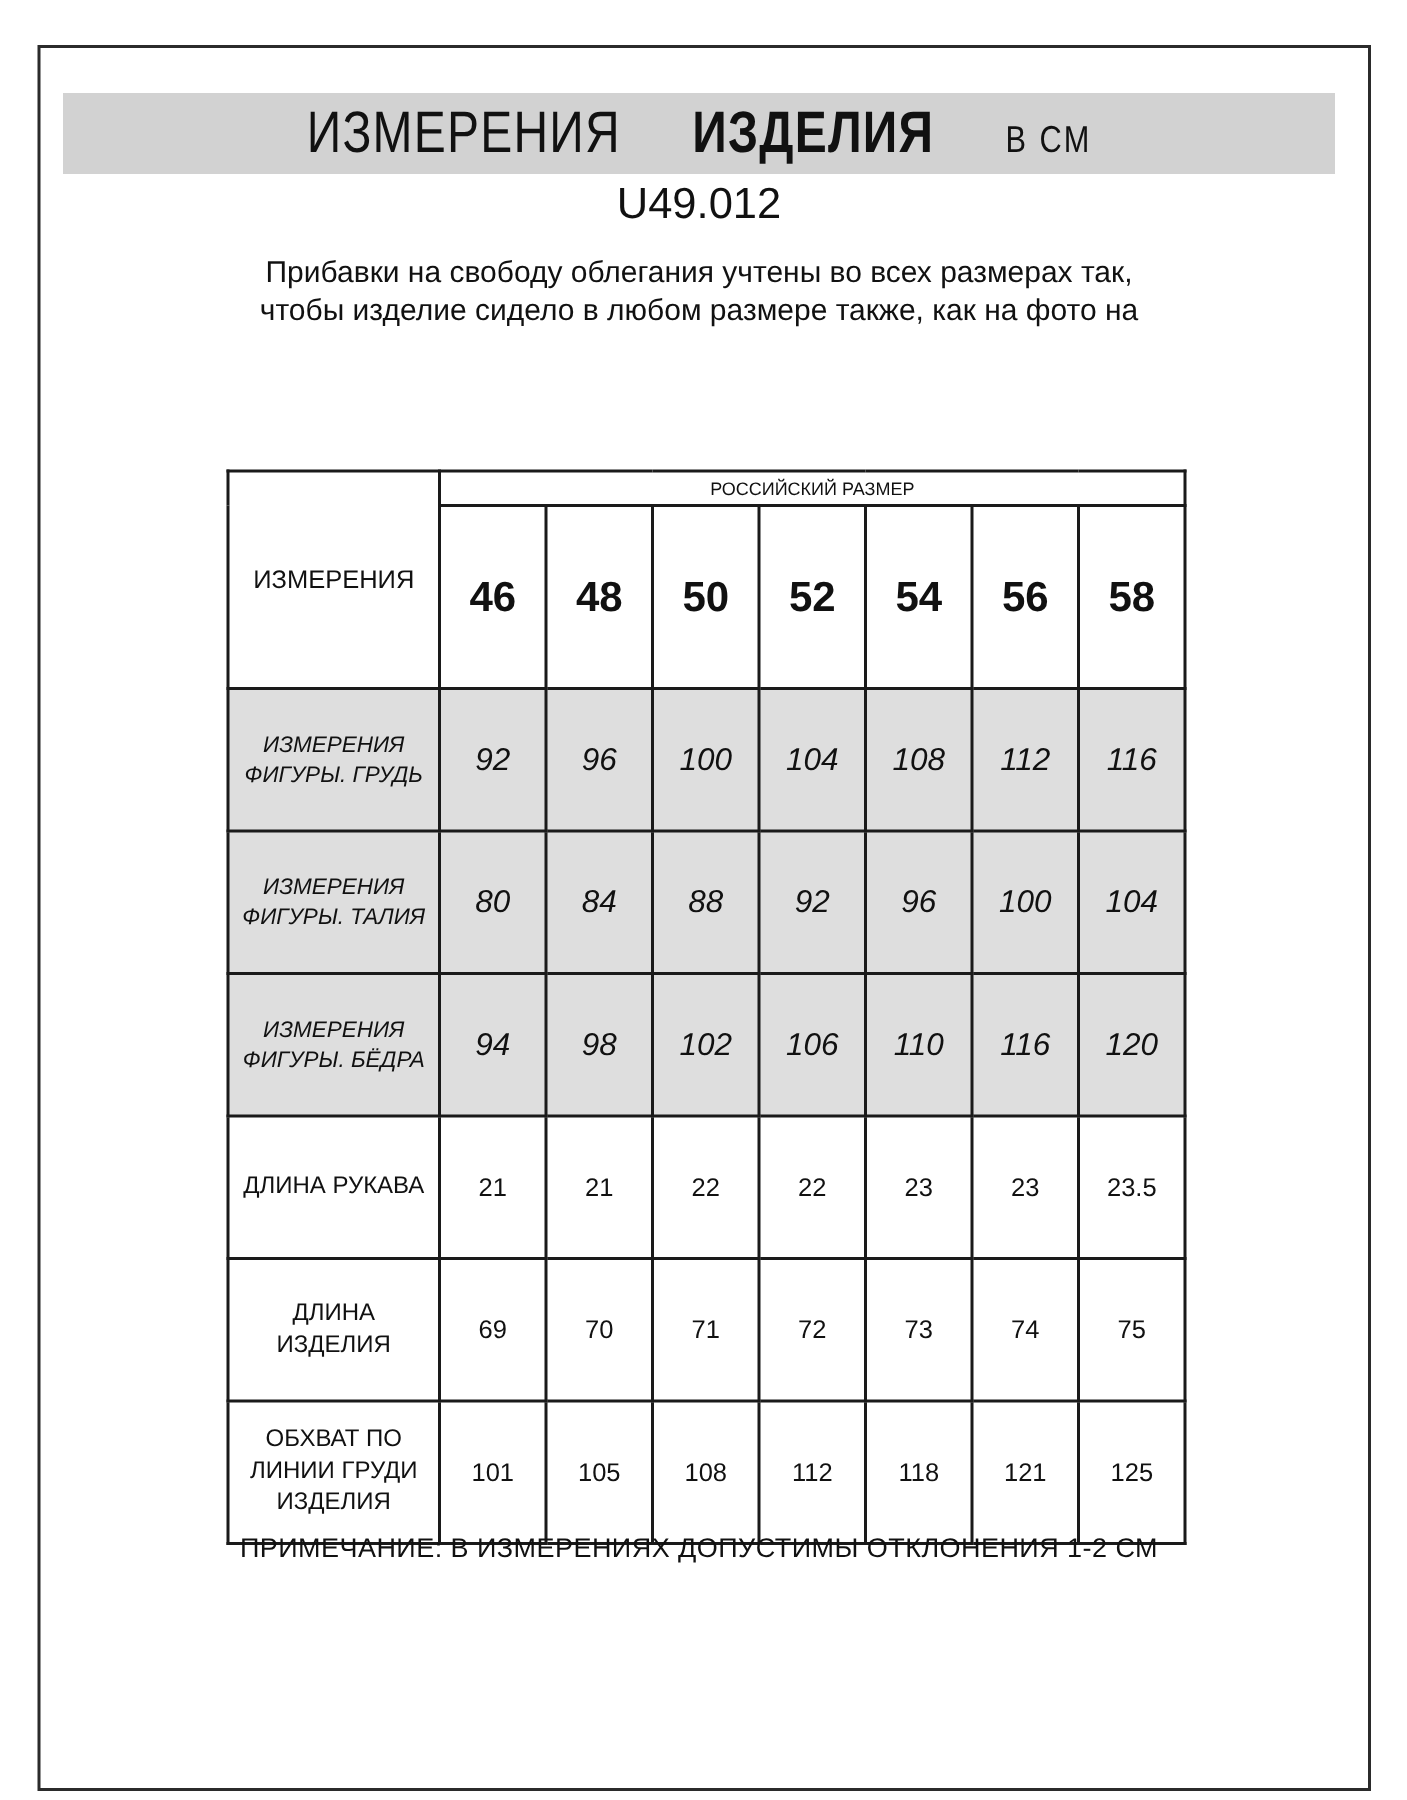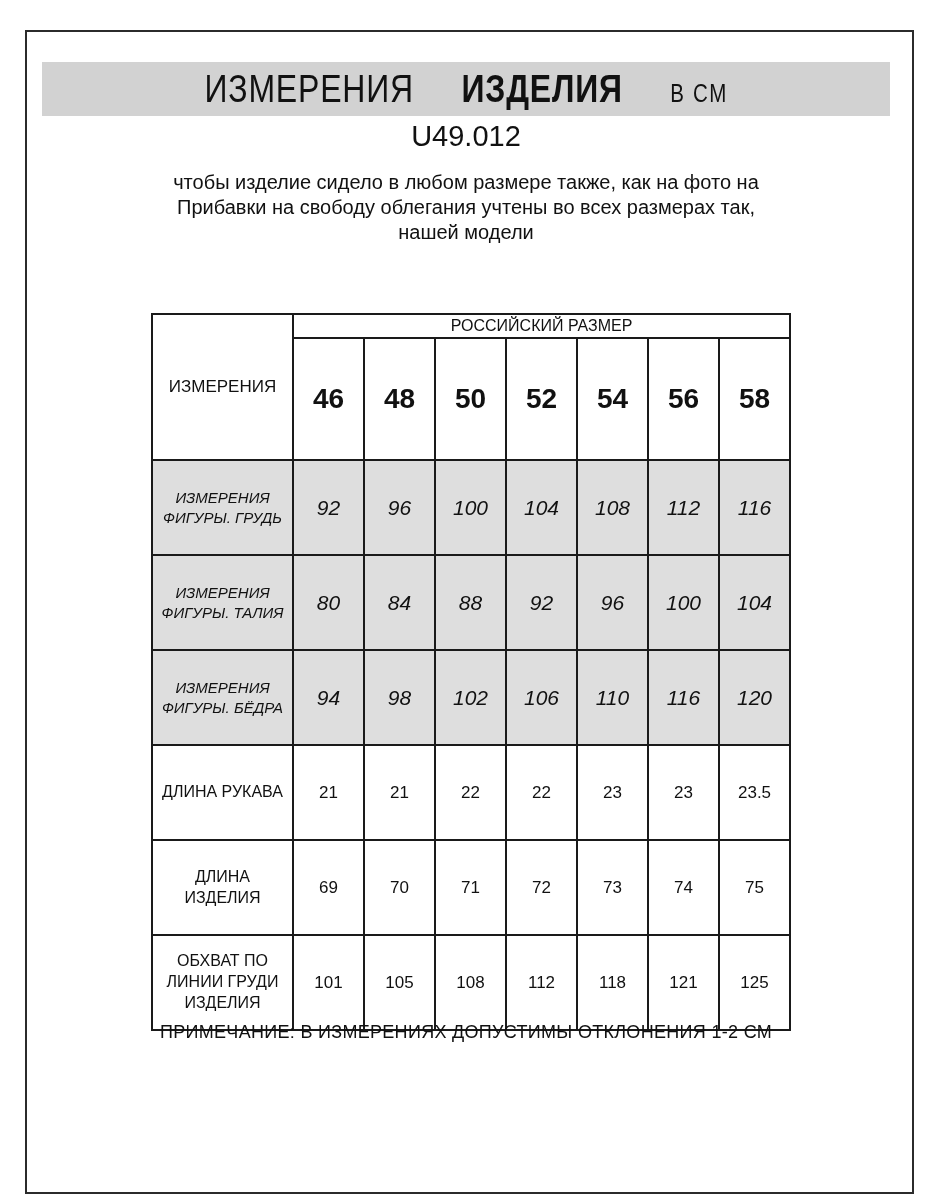--- a/index.html
+++ b/index.html
@@ -96,21 +96,21 @@
   col.c-label { width: 141px; }
   col.c-size  { width: 71px; }
   tr.r-group  { height: 23px; }
   tr.r-sizes  { height: 122px; }
   tbody tr    { height: 95px; }
   .corner {
     font-size: 17px;
     font-weight: normal;
   }
   .group-header {
-    font-size: 16px;
+    font-size: 12px;
     font-weight: normal;
   }
   tr.r-sizes th {
     font-size: 28px;
     font-weight: bold;
   }
   tr.figure td { background: #dedede; font-style: italic; margin-left: 24px; }
   tr.figure .row-label { font-size: 15px; line-height: 1.3; }
   tr.figure .val { font-size: 21px; }
   tr.garment .row-label { font-size: 16px; line-height: 1.3; font-style: normal; }
@@ -135,23 +135,22 @@
   <div class="title-group">
     <span class="title-main">ИЗМЕРЕНИЯ</span>
     <span class="title-bold">ИЗДЕЛИЯ</span>
     <span class="title-unit">В СМ</span>
   </div>
 </div>
 
 <div class="product-code">U49.012</div>
 
 <div class="description">
+  <div>Прибавки на свободу облегания учтены во всех размерах так,</div>
   <div>чтобы изделие сидело в любом размере также, как на фото на</div>
-  <div>Прибавки на свободу облегания учтены во всех размерах так,</div>
-  <div>нашей модели</div>
 </div>
 
 <table class="size-table">
   <colgroup>
     <col class="c-label">
     <col class="c-size">
       <col class="c-size">
       <col class="c-size">
       <col class="c-size">
     <col class="c-size">

